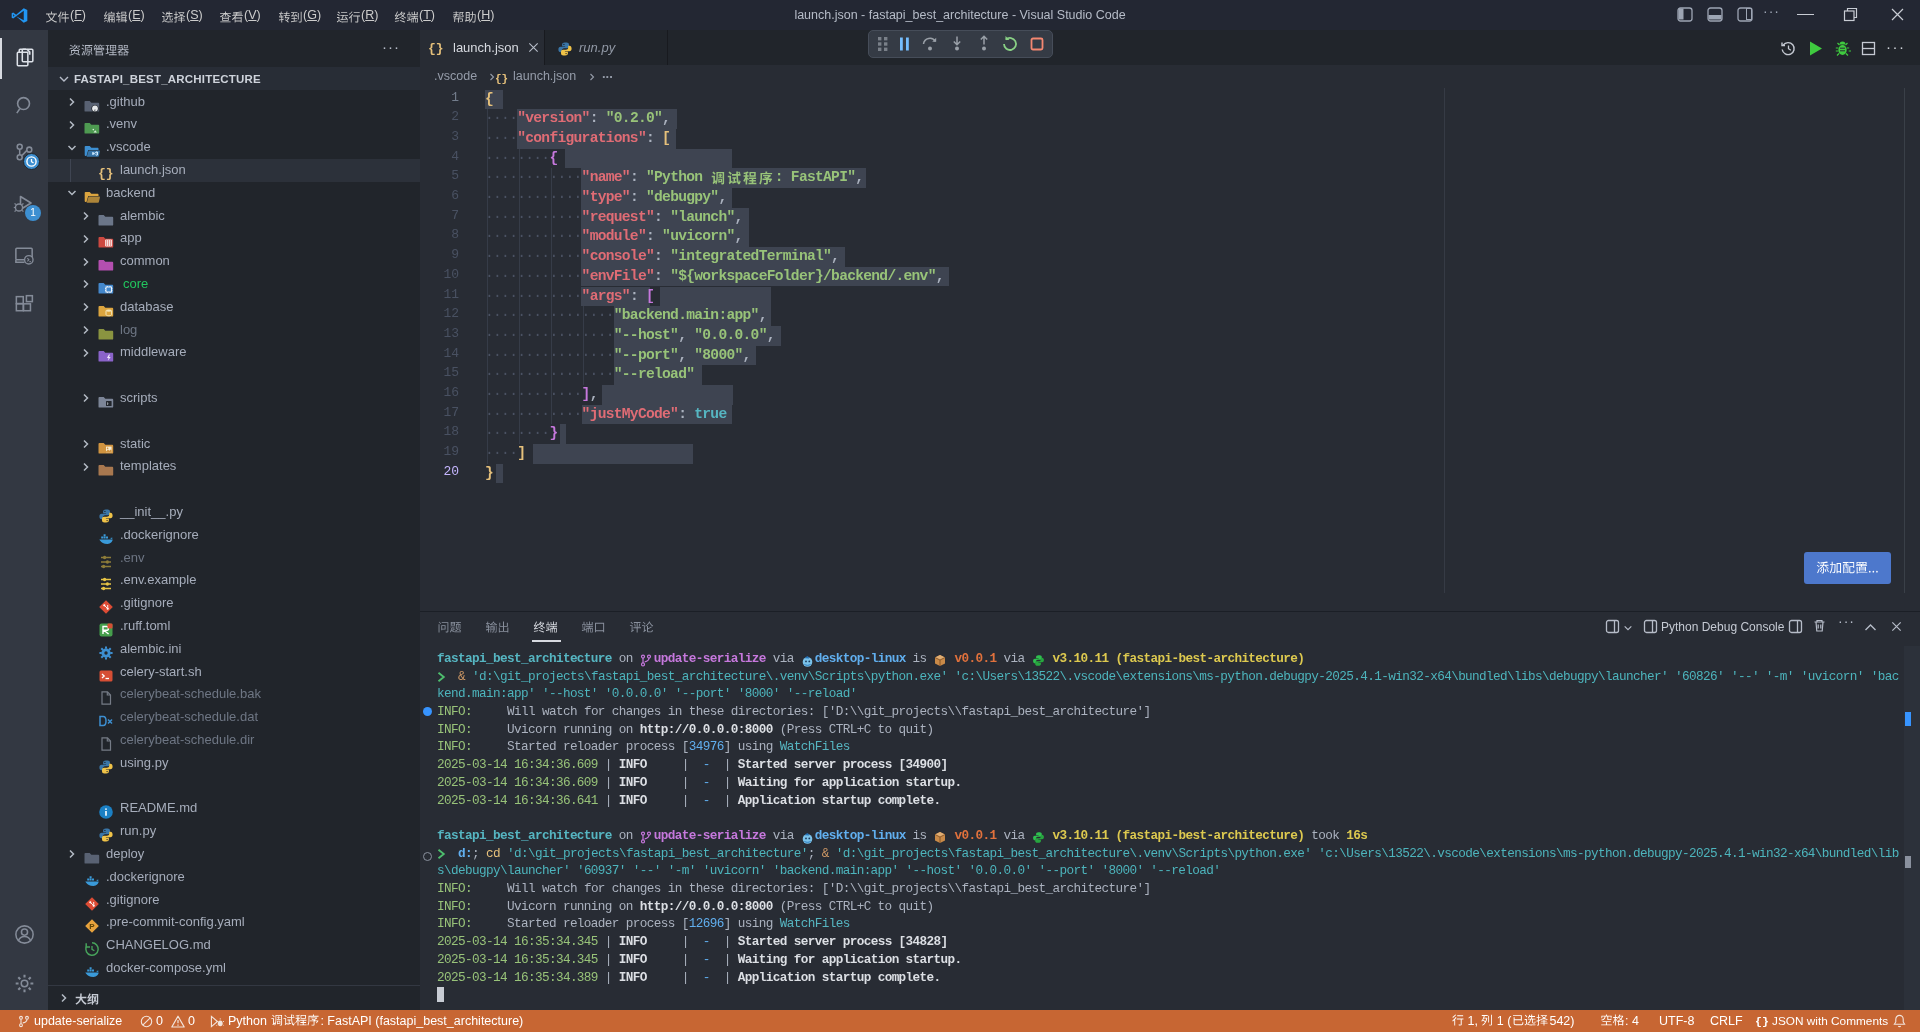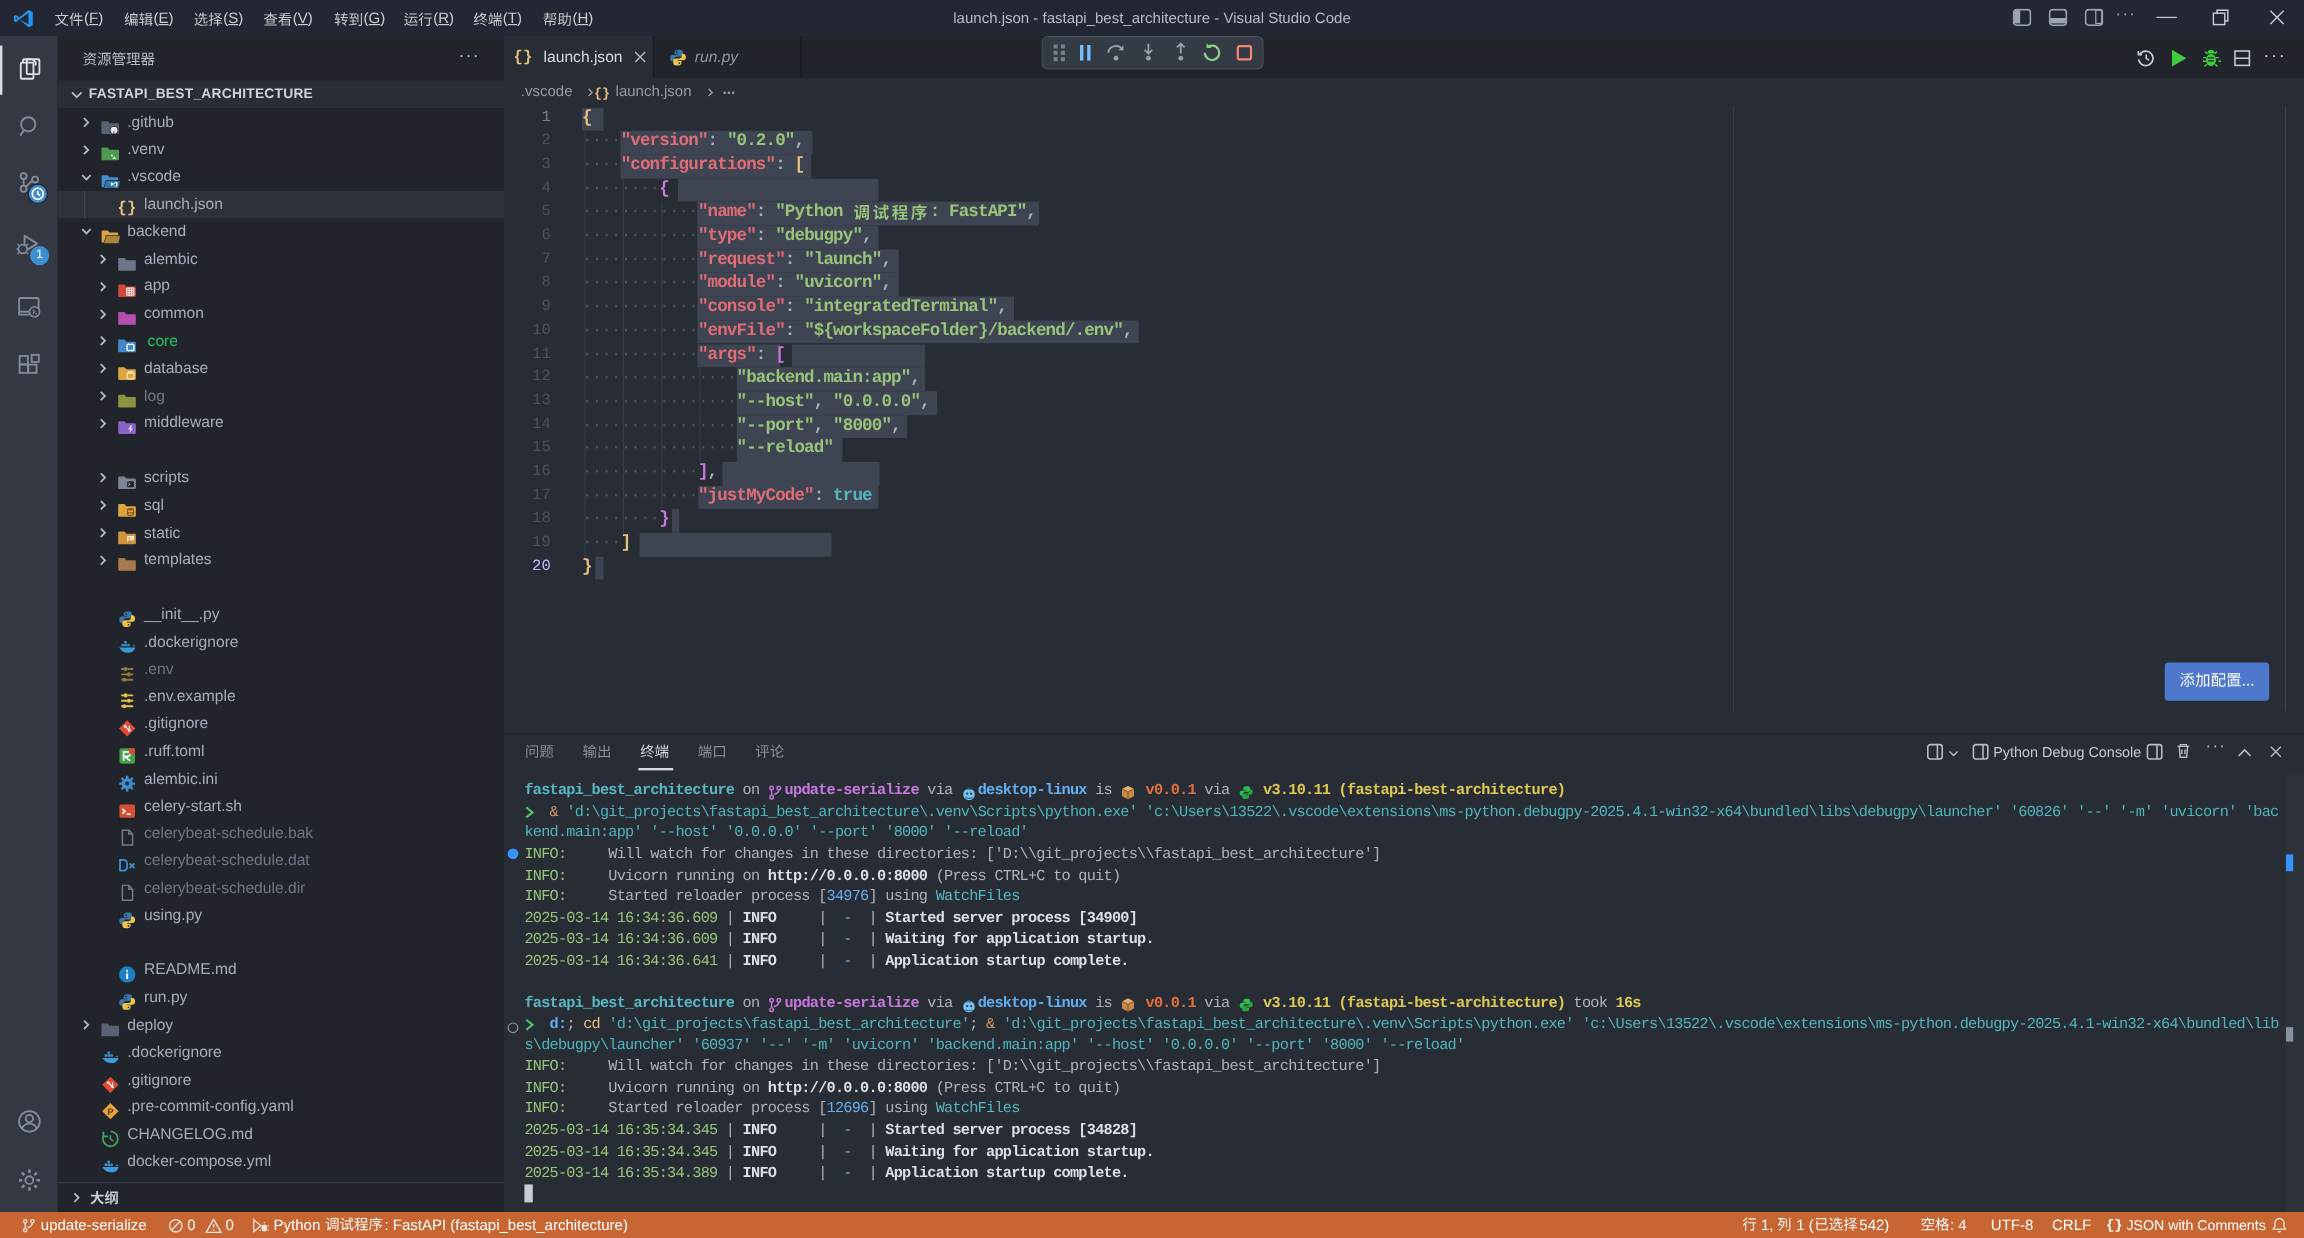--- a/index.html
+++ b/index.html
@@ -251,31 +251,20 @@
     <div class="row" style="top:296.40px;">
       <svg class="chev" style="left:30px" viewBox="0 0 16 16">
         <path d="M6 4.5 9.5 8 6 11.5" fill="none" stroke="#b2b9c3" stroke-width="1.5"></path>
       </svg>
       <span style="position:absolute;left:50px;top:3.5px;width:16px;height:16px"><svg width="16" height="16" viewBox="0 0 16 16">
           <path d="M1.3 3h4.4l1.6 1.8h7c.5 0 .9.4.9.9v7c0 .5-.4.9-.9.9H1.3c-.5 0-.8-.4-.8-.9V3.9c0-.5.3-.9.8-.9z" fill="#7c8597"></path>
           <rect x="8" y="7" width="5.6" height="5" rx="0.6" fill="#21252b"></rect>
           <path d="M9 8.6l1.2 1-1.2 1" fill="none" stroke="#dfe3e8" stroke-width="0.8"></path>
         </svg></span>
       <span style="position:absolute;left:72px;color:#a6adbb">scripts</span>
-    </div>
-    <div class="row" style="top:319.20px;">
-      <svg class="chev" style="left:30px" viewBox="0 0 16 16">
-        <path d="M6 4.5 9.5 8 6 11.5" fill="none" stroke="#b2b9c3" stroke-width="1.5"></path>
-      </svg>
-      <span style="position:absolute;left:50px;top:3.5px;width:16px;height:16px"><svg width="16" height="16" viewBox="0 0 16 16">
-          <path d="M1.3 3h4.4l1.6 1.8h7c.5 0 .9.4.9.9v7c0 .5-.4.9-.9.9H1.3c-.5 0-.8-.4-.8-.9V3.9c0-.5.3-.9.8-.9z" fill="#dca53f"></path>
-          <ellipse cx="10.8" cy="7.4" rx="2.6" ry="1.1" fill="#8a5a18"></ellipse>
-          <path d="M8.2 7.4v2c0 .6 1.2 1.1 2.6 1.1s2.6-.5 2.6-1.1v-2M8.2 9.4v2c0 .6 1.2 1.1 2.6 1.1s2.6-.5 2.6-1.1v-2" fill="none" stroke="#8a5a18" stroke-width="0.9"></path>
-        </svg></span>
-      <span style="position:absolute;left:72px;color:#a6adbb">sql</span>
     </div>
     <div class="row" style="top:342.00px;">
       <svg class="chev" style="left:30px" viewBox="0 0 16 16">
         <path d="M6 4.5 9.5 8 6 11.5" fill="none" stroke="#b2b9c3" stroke-width="1.5"></path>
       </svg>
       <span style="position:absolute;left:50px;top:3.5px;width:16px;height:16px"><svg width="16" height="16" viewBox="0 0 16 16">
           <path d="M1.3 3h4.4l1.6 1.8h7c.5 0 .9.4.9.9v7c0 .5-.4.9-.9.9H1.3c-.5 0-.8-.4-.8-.9V3.9c0-.5.3-.9.8-.9z" fill="#d09440"></path>
           <rect x="8" y="6.6" width="5.6" height="5.8" fill="#f7ecd3"></rect>
           <circle cx="9.6" cy="8.4" r="0.8" fill="#d09440"></circle>
           <path d="M8 11.4l2-2 1.4 1.4 1.2-1.2 1 1v1.8H8z" fill="#d09440"></path>

